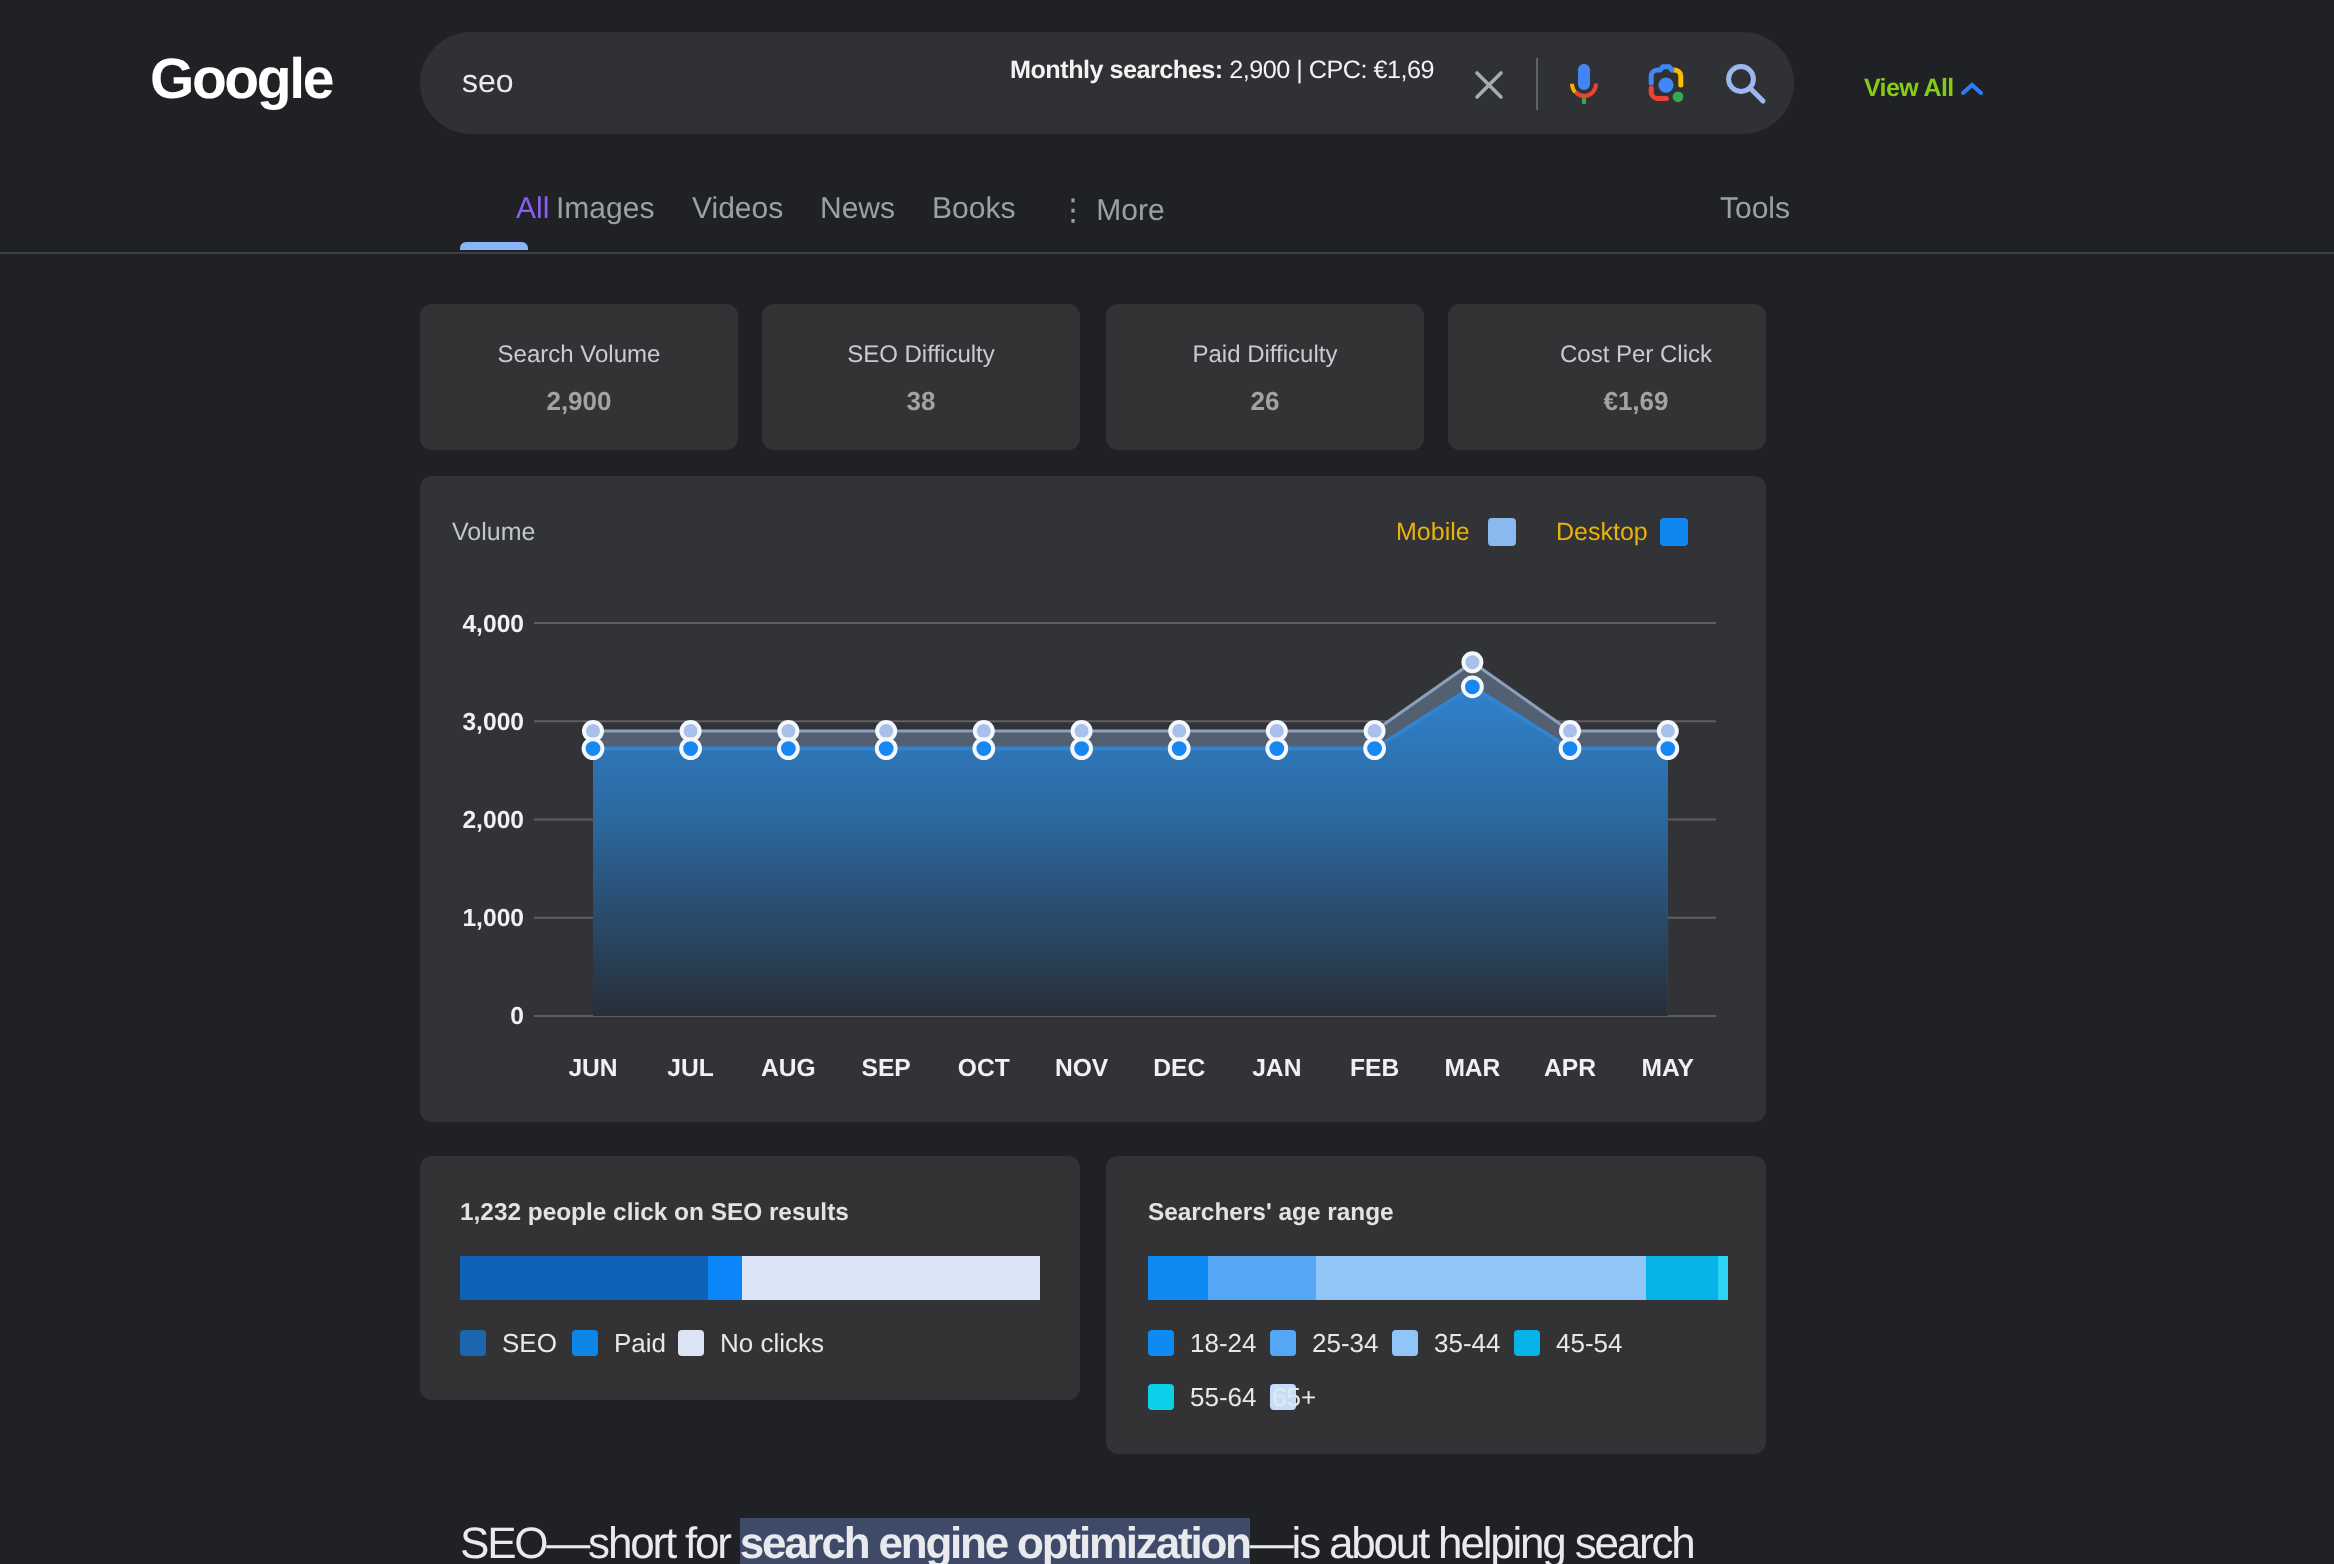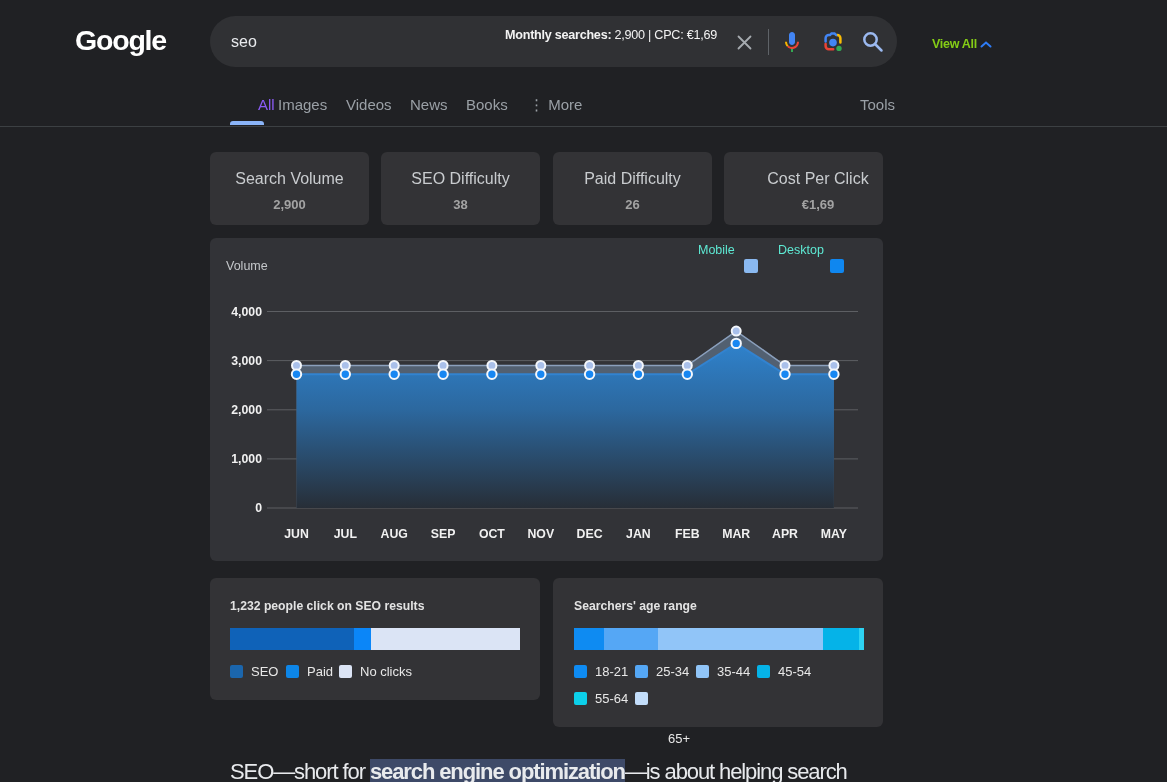--- a/index.html
+++ b/index.html
@@ -17,26 +17,26 @@
   #mic { left:780px; top:30px; }
   #lens { left:821px; top:30px; }
   #mag { left:859px; top:28px; }
   #viewall { left:932px; top:37px; font-size:12.5px; color:#84cc16; font-weight:700; letter-spacing:-0.3px; }
   
   .tab { top:96px; font-size:15px; color:#9aa0a6; }
   #underline { left:230px; top:121px; width:34px; height:4px; background:#8ab4f8; border-radius:3px 3px 0 0; }
   #hdrline { left:0; top:126px; width:1167px; height:1px; background:#3c4043; }
   
   .scard { top:152px; width:159px; height:73px; background:#333336; border-radius:6px; }
-  .scard .t { margin-top:18px; text-align:center; font-size:16px; color:#c9cccf; }
+  .scard .t { margin-top:18px; text-align:center; font-size:12px; color:#c9cccf; }
   .scard .v { margin-top:9px; text-align:center; font-size:13px; color:#a3a3a3; font-weight:700; }
   
   #chartcard { left:210px; top:238px; width:673px; height:323px; background:#323337; border-radius:6px; }
   #vollabel { left:226px; top:259px; font-size:12.5px; color:#c4c7ca; }
-  .leg { top:243px; font-size:12.5px; color:#5eead4; }
+  .leg { top:259px; font-size:12.5px; color:#eab308; }
   .lsq { top:259px; width:14px; height:14px; border-radius:2px; }
   
   #bcard1 { left:210px; top:578px; width:330px; height:122px; background:#333336; border-radius:6px; }
   #bcard2 { left:553px; top:578px; width:330px; height:149px; background:#333336; border-radius:6px; }
   .btitle { font-size:12.2px; color:#e3e3e3; font-weight:700; }
   .hbar { top:628px; height:22px; display:flex; }
   .lgsq { width:13px; height:13px; border-radius:2px; }
   .lgtxt { font-size:13px; color:#e8e8e8; }
   
   #snippet { left:230px; top:759px; font-size:22px; letter-spacing:-1.1px; color:#e8eaed; white-space:nowrap; }
@@ -199,26 +199,26 @@
   <div id="bcard2" class="abs"></div>
   <div class="abs btitle" style="left:574px; top:599px;">Searchers' age range</div>
   <div class="abs hbar" style="left:574px; width:290px;">
     <div style="width:30px; background:#0e8bf2;"></div>
     <div style="width:54px; background:#55a7f5;"></div>
     <div style="width:165px; background:#91c5f8;"></div>
     <div style="width:36px; background:#05b3e8;"></div>
     <div style="width:5px; background:#2ed3f2;"></div>
   </div>
   <div class="abs lgsq" style="left:574px; top:665px; background:#0e8bf2;"></div>
-  <div class="abs lgtxt" style="left:595px; top:664px;">18-21</div>
+  <div class="abs lgtxt" style="left:595px; top:664px;">18-24</div>
   <div class="abs lgsq" style="left:635px; top:665px; background:#55a7f5;"></div>
   <div class="abs lgtxt" style="left:656px; top:664px;">25-34</div>
   <div class="abs lgsq" style="left:696px; top:665px; background:#91c5f8;"></div>
   <div class="abs lgtxt" style="left:717px; top:664px;">35-44</div>
   <div class="abs lgsq" style="left:757px; top:665px; background:#05b3e8;"></div>
   <div class="abs lgtxt" style="left:778px; top:664px;">45-54</div>
   <div class="abs lgsq" style="left:574px; top:692px; background:#0cd0ea;"></div>
   <div class="abs lgtxt" style="left:595px; top:691px;">55-64</div>
   <div class="abs lgsq" style="left:635px; top:692px; background:#c3ddfa;"></div>
-  <div class="abs lgtxt" style="left:668px; top:691px;margin-top:40px;">65+</div>
+  <div class="abs lgtxt" style="left:636px; top:691px;">65+</div>
 
   <div id="snippet" class="abs">SEO—short for <b>search engine optimization</b>—is about helping search</div>
 </div>
 
 </body></html>

